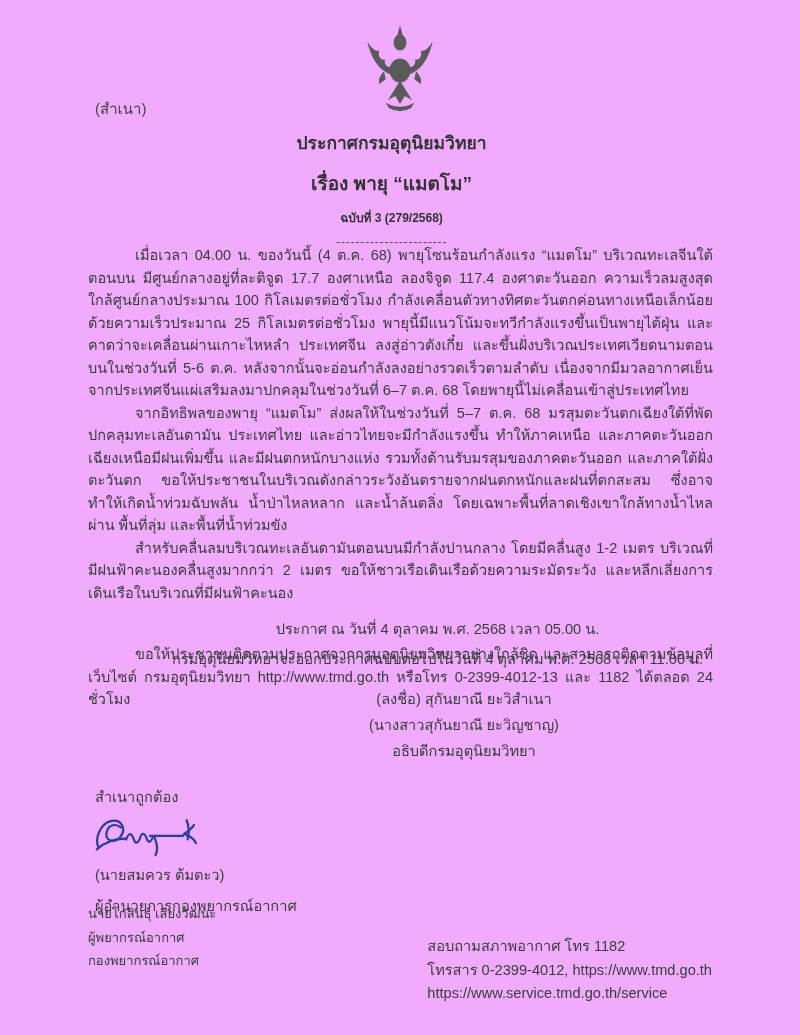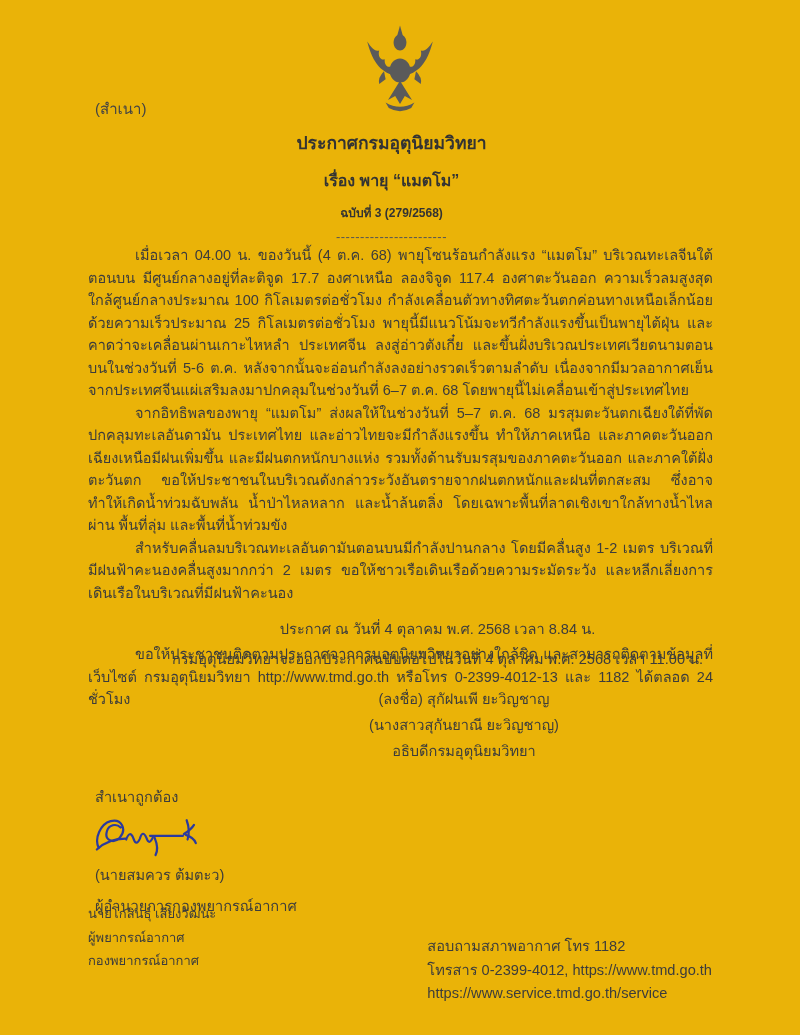--- a/index.html
+++ b/index.html
@@ -1,27 +1,27 @@
 <!DOCTYPE html>
 <html><head>
 <meta charset="utf-8">
 <style>
   * { margin:0; padding:0; box-sizing:border-box; }
   html,body { background:#ffffff; }
   .page {
     position:relative; width:800px; height:1035px; margin:0 auto;
-    background:#eab308; color:#3c3c3c; overflow:hidden;
+    background:#f0abfc; color:#3c3c3c; overflow:hidden;
     font-family:"Liberation Sans","DejaVu Sans",sans-serif;
   }
   .copy-label { position:absolute; left:95px; top:97px; font-size:15px; color:#444; }
   .emblem { position:absolute; left:0; right:0; top:20px; display:flex; justify-content:center; }
   .emblem svg { width:96px; height:96px; }
   .title-block { position:absolute; left:0; right:17px; top:129px; text-align:center; color:#333; font-weight:bold; }
   .doc-title   { font-size:17.5px; }
-  .doc-subject { font-size:16px; margin-top:11px; }
+  .doc-subject { font-size:19px; margin-top:11px; }
   .doc-issue   { font-size:12px; margin-top:10px; }
   .doc-divider { font-size:13px; margin-top:7px; font-weight:normal; color:#555; letter-spacing:0.5px; }
   .body-text {
     position:absolute; left:88px; width:625px; top:244px;
     font-size:14.5px; line-height:22.5px; text-align:justify;
   }
   .body-text p { text-indent:47px; }
   .body-text p.spaced { margin-top:39px; }
   .issuance {
     position:absolute; left:75px; width:725px; top:614px;
@@ -69,26 +69,26 @@
   </div>
 
   <div class="body-text">
     <p>เมื่อเวลา 04.00 น. ของวันนี้ (4 ต.ค. 68) พายุโซนร้อนกำลังแรง “แมตโม” บริเวณทะเลจีนใต้ตอนบน มีศูนย์กลางอยู่ที่ละติจูด 17.7 องศาเหนือ ลองจิจูด 117.4 องศาตะวันออก ความเร็วลมสูงสุดใกล้ศูนย์กลางประมาณ 100 กิโลเมตรต่อชั่วโมง กำลังเคลื่อนตัวทางทิศตะวันตกค่อนทางเหนือเล็กน้อย ด้วยความเร็วประมาณ 25 กิโลเมตรต่อชั่วโมง พายุนี้มีแนวโน้มจะทวีกำลังแรงขึ้นเป็นพายุไต้ฝุ่น และคาดว่าจะเคลื่อนผ่านเกาะไหหลำ ประเทศจีน ลงสู่อ่าวตังเกี๋ย และขึ้นฝั่งบริเวณประเทศเวียดนามตอนบนในช่วงวันที่ 5-6 ต.ค. หลังจากนั้นจะอ่อนกำลังลงอย่างรวดเร็วตามลำดับ เนื่องจากมีมวลอากาศเย็นจากประเทศจีนแผ่เสริมลงมาปกคลุมในช่วงวันที่ 6–7 ต.ค. 68 โดยพายุนี้ไม่เคลื่อนเข้าสู่ประเทศไทย</p>
     <p>จากอิทธิพลของพายุ “แมตโม” ส่งผลให้ในช่วงวันที่ 5–7 ต.ค. 68 มรสุมตะวันตกเฉียงใต้ที่พัดปกคลุมทะเลอันดามัน ประเทศไทย และอ่าวไทยจะมีกำลังแรงขึ้น ทำให้ภาคเหนือ และภาคตะวันออกเฉียงเหนือมีฝนเพิ่มขึ้น และมีฝนตกหนักบางแห่ง รวมทั้งด้านรับมรสุมของภาคตะวันออก และภาคใต้ฝั่งตะวันตก ขอให้ประชาชนในบริเวณดังกล่าวระวังอันตรายจากฝนตกหนักและฝนที่ตกสะสม ซึ่งอาจทำให้เกิดน้ำท่วมฉับพลัน น้ำป่าไหลหลาก และน้ำล้นตลิ่ง โดยเฉพาะพื้นที่ลาดเชิงเขาใกล้ทางน้ำไหลผ่าน พื้นที่ลุ่ม และพื้นที่น้ำท่วมขัง</p>
     <p>สำหรับคลื่นลมบริเวณทะเลอันดามันตอนบนมีกำลังปานกลาง โดยมีคลื่นสูง 1-2 เมตร บริเวณที่มีฝนฟ้าคะนองคลื่นสูงมากกว่า 2 เมตร ขอให้ชาวเรือเดินเรือด้วยความระมัดระวัง และหลีกเลี่ยงการเดินเรือในบริเวณที่มีฝนฟ้าคะนอง</p>
     <p class="spaced">ขอให้ประชาชนติดตามประกาศจากกรมอุตุนิยมวิทยาอย่างใกล้ชิด และสามารถติดตามข้อมูลที่เว็บไซต์ กรมอุตุนิยมวิทยา http://www.tmd.go.th หรือโทร 0-2399-4012-13 และ 1182 ได้ตลอด 24 ชั่วโมง</p>
   </div>
 
   <div class="issuance">
-    <div>ประกาศ ณ วันที่ 4 ตุลาคม พ.ศ. 2568 เวลา 8.84 น.</div>
+    <div>ประกาศ ณ วันที่ 4 ตุลาคม พ.ศ. 2568 เวลา 05.00 น.</div>
     <div>กรมอุตุนิยมวิทยาจะออกประกาศฉบับต่อไปในวันที่ 4 ตุลาคม พ.ศ. 2568 เวลา 11.00 น.</div>
   </div>
 
   <div class="signer">
-    <div>(ลงชื่อ) สุกัฝนเพี ยะวิญชาญ</div>
+    <div>(ลงชื่อ) สุกันยาณี ยะวิสำเนา</div>
     <div>(นางสาวสุกันยาณี ยะวิญชาญ)</div>
     <div>อธิบดีกรมอุตุนิยมวิทยา</div>
   </div>
 
   <div class="certify">
     <div>สำเนาถูกต้อง</div>
     <span class="sig">
       <svg width="110" height="46" viewBox="0 0 120 50" aria-hidden="true">
         <g fill="none" stroke="#2b3a9e" stroke-width="2.4" stroke-linecap="round" stroke-linejoin="round">
           <path d="M4,40 C-1,30 6,14 17,11 C29,8 35,20 27,29 C20,36 10,32 13,22 C15,15 23,13 28,18"></path>

